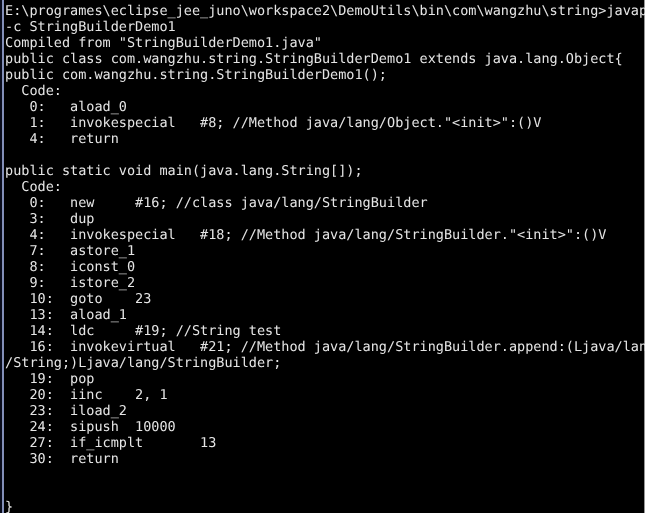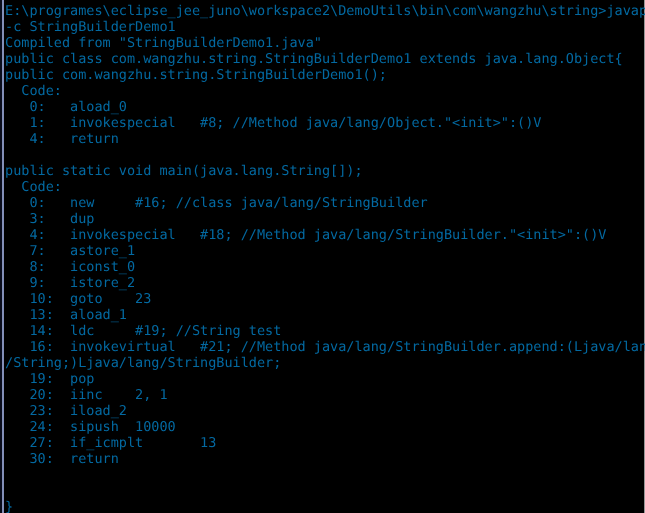--- a/index.html
+++ b/index.html
@@ -68,21 +68,21 @@
     white-space: pre;
     font-weight: 400;
     text-rendering: geometricPrecision;
     -webkit-font-smoothing: none;
   }
 
   .console-line {
     display: block;
     height: 16px;
     white-space: pre;
-    color: #0369a1;
+    color: #e5e5e5;
   }
   .console-line.blank {
     color: transparent;
   }
 </style>
 </head>
 <body>
 
 <div id="console-window">
 

